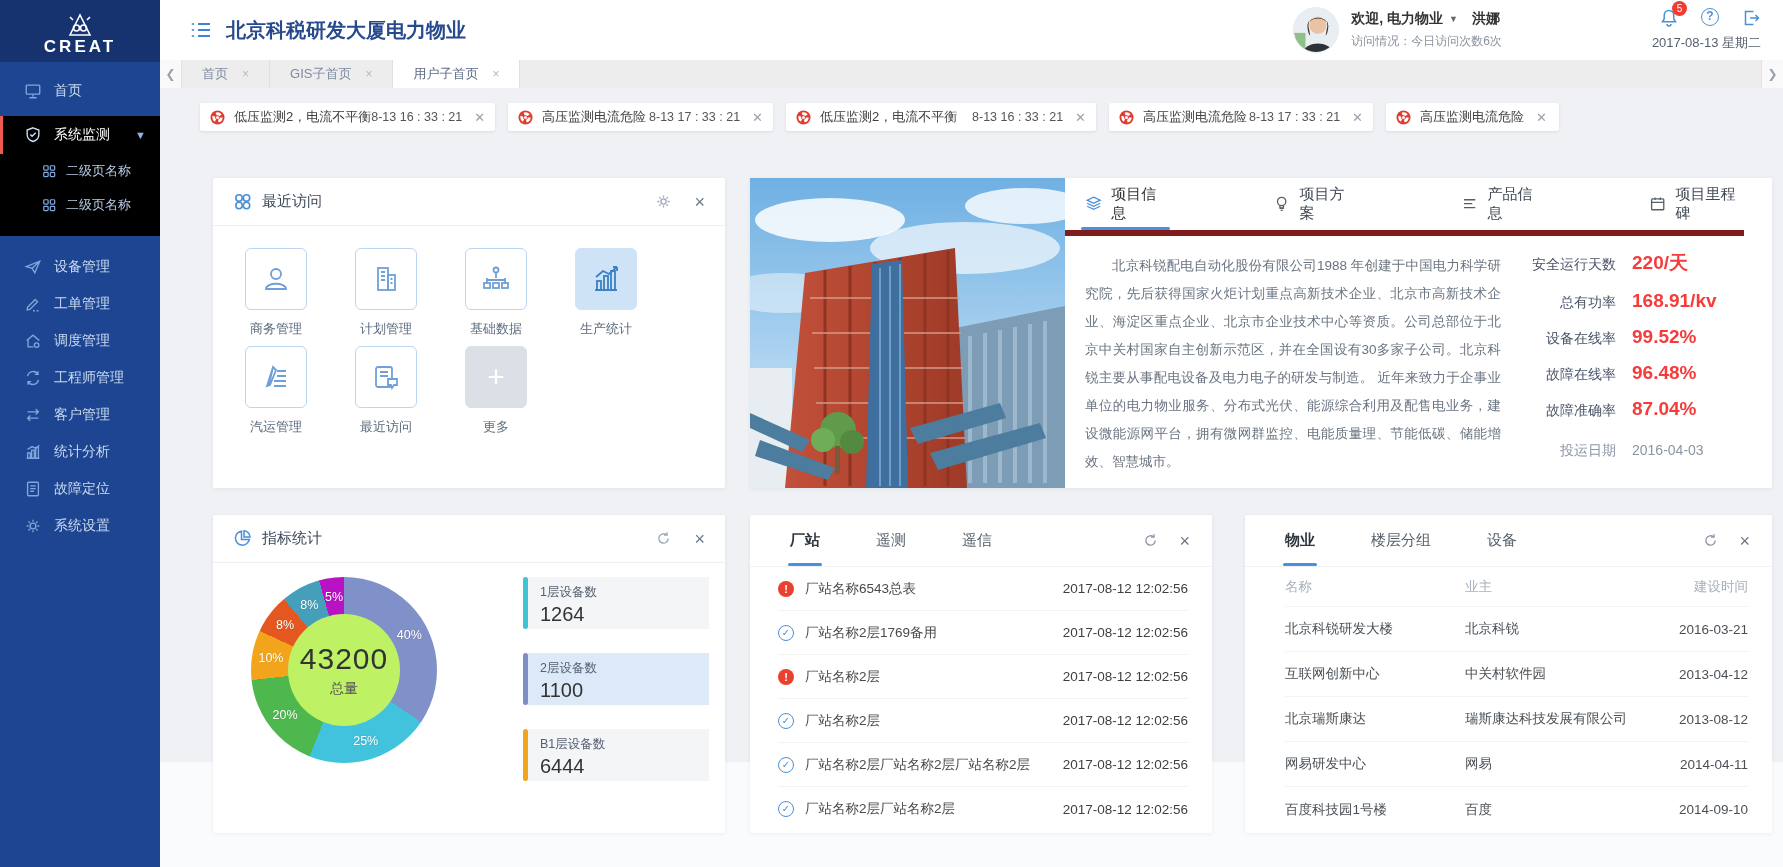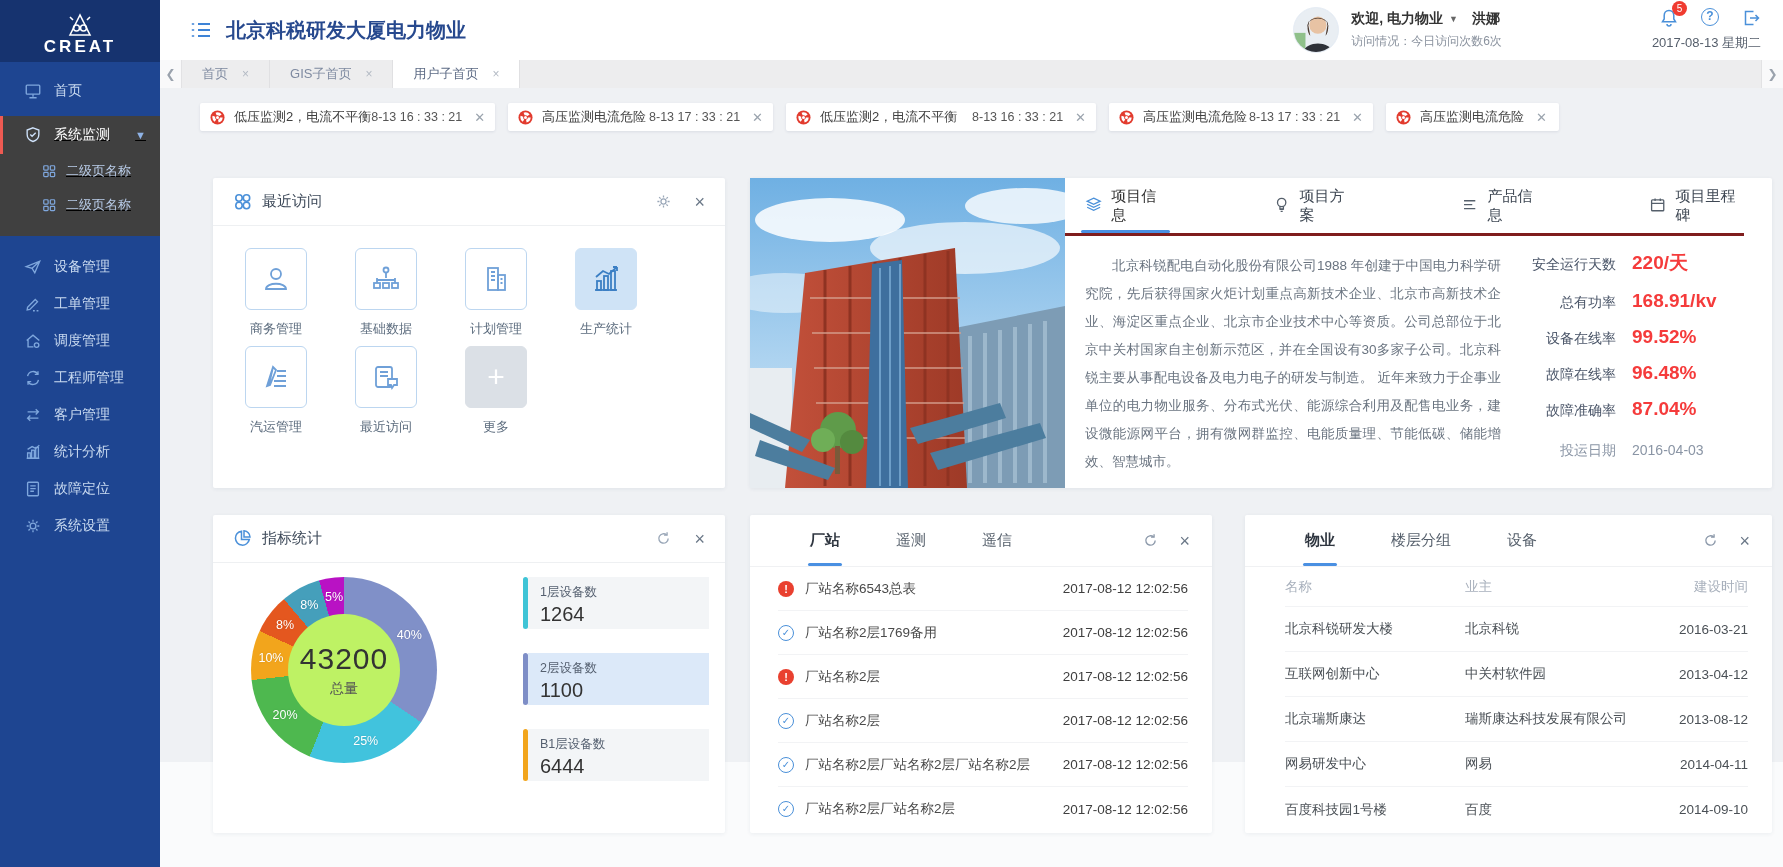--- a/index.html
+++ b/index.html
@@ -6,21 +6,21 @@
   html,body { width:1783px; height:867px; font-family:"Liberation Sans","DejaVu Sans",sans-serif; background:#eff1f4; overflow:hidden; }
   .app { position:relative; width:1783px; height:867px; }
 
   
   .sidebar { position:absolute; left:0; top:0; width:160px; height:867px; background:#1e4591; z-index:30; }
   .logo { height:62px; background:#16336f; display:flex; flex-direction:column; align-items:center; justify-content:center; padding-top:4px; }
   .logo-text { color:#fff; font-weight:700; letter-spacing:3px; font-size:17px; line-height:1; margin-top:1px; }
   .nav-item { height:38px; display:flex; align-items:center; padding-left:24px; color:#c9daf0; font-size:14px; cursor:pointer; position:relative; }
   .nav-item .ic { width:18px; height:18px; margin-right:12px; flex:none; color:#7fa7dd; }
   .nav-item.first { margin-top:10px; }
-  .nav-group { background:#404040; margin-top:6px; padding-bottom:14px;text-decoration:underline; }
+  .nav-group { background:#000000; margin-top:6px; padding-bottom:14px;text-decoration:underline; }
   .nav-item.active { color:#ffffff; }
   .nav-item.active .ic { color:#cfe2fa; }
   .nav-item.active::before { content:""; position:absolute; left:0; top:0; bottom:0; width:3px; background:#ee5a52; }
   .nav-item .chev { margin-left:auto; margin-right:14px; color:#8fb3e6; font-size:11px; }
   .sub-item { height:34px; display:flex; align-items:center; padding-left:42px; color:#b9cce8; font-size:13px; cursor:pointer; }
   .sub-item .ic { width:14px; height:14px; margin-right:10px; color:#7fa7dd; }
   .nav-list { margin-top:12px; }
   .nav-list .nav-item { height:37px; }
 
   
@@ -78,21 +78,21 @@
   .tile { width:62px; height:62px; margin:0 auto; border:1.5px solid #bcd6f0; border-radius:6px; display:flex; align-items:center; justify-content:center; color:#6fa0d8; background:#fff; }
   .tile svg { width:32px; height:32px; }
   .r-item.hl .tile { background:#cfe3f6; border-color:#cfe3f6; color:#3b7fc4; }
   .r-item.more .tile { background:#dbe0e6; border-color:#dbe0e6; color:#fff; }
   .r-label { font-size:13px; color:#5b6b7d; margin-top:10px; white-space:nowrap; }
 
   
   #project-card { left:590px; top:90px; width:1022px; height:310px; display:flex; }
   .photo { width:315px; height:100%; flex:none; overflow:hidden; }
   .p-info { flex:1; position:relative; }
-  .p-tabs { display:flex; align-items:center; gap:107px; height:58px; padding-left:20px; border-bottom:3px solid #7f1d1d; margin-right:28px; }
+  .p-tabs { display:flex; align-items:center; gap:107px; height:58px; padding-left:20px; border-bottom:6px solid #7f1d1d; margin-right:28px; }
   .ptab { display:flex; align-items:center; gap:9px; font-size:15px; color:#3f4854; cursor:pointer; position:relative; height:100%; }
   .ptab .ic { width:19px; height:19px; color:#555f6b; }
   .ptab.active { color:#333; }
   .ptab.active .ic { color:#4a90d9; }
   .ptab.active::after { content:""; position:absolute; left:-4px; right:-4px; bottom:0; height:3px; background:#4a90e2; border-radius:2px; }
   .p-para { width:416px; margin:16px 0 0 20px; font-size:13.5px; line-height:28px; color:#6a7480; text-indent:2em; text-align:justify; }
   .p-stats { position:absolute; right:28px; top:72px; width:252px; }
   .stat-row { display:flex; align-items:baseline; justify-content:flex-end; margin-bottom:14px; }
   .stat-label { width:120px; text-align:right; font-size:14px; color:#4a5568; flex:none;font-family:Liberation Serif, serif; }
   .stat-value { width:112px; text-align:left; margin-left:16px; font-size:19px; font-weight:700; color:#f53b3b; flex:none; }
@@ -110,21 +110,21 @@
   .seg-label { position:absolute; color:#fff; font-size:12.5px; transform:translate(-50%,-50%); text-shadow:0 0 2px rgba(0,0,0,.15); }
   .legend { position:absolute; left:310px; top:62px; width:186px; display:flex; flex-direction:column; gap:24px; }
   .legend-item { display:flex; height:52px; cursor:pointer; }
   .legend-bar { width:5px; border-radius:3px; flex:none; }
   .legend-box { flex:1; background:#f3f5f7; margin-left:0px; padding:7px 0 0 12px; }
   .legend-item.hl .legend-box { background:#dcE9f9; }
   .legend-label { font-size:12.5px; color:#556070; }
   .legend-value { font-size:20px; color:#333; margin-top:2px; }
 
   
-  .l-tabs { display:flex; align-items:flex-start; height:52px; padding-left:60px; gap:56px; border-bottom:1px solid #f0f1f3; position:relative; }
+  .l-tabs { display:flex; align-items:flex-start; height:52px; padding-left:40px; gap:56px; border-bottom:1px solid #f0f1f3; position:relative; }
   .ltab { font-size:15px; color:#555f6b; cursor:pointer; position:relative; height:100%; display:flex; align-items:center; }
   .ltab.active { color:#2f3640; font-weight:700; }
   .ltab.active::after { content:""; position:absolute; left:-2px; right:-2px; bottom:0; height:3px; background:#4a90e2; border-radius:2px; }
   .l-icons { position:absolute; right:22px; top:0; height:100%; display:flex; align-items:center; gap:20px; }
   .l-icons .r-ic { width:17px; height:17px; color:#8d9aab; cursor:pointer; }
   .l-icons .x-ic { font-size:18px; color:#6b7888; cursor:pointer; line-height:1; }
 
   
   #plants-card { left:590px; top:427px; width:462px; height:318px; }
   .plant-row { height:44px; display:flex; align-items:center; margin:0 24px 0 28px; border-bottom:1px solid #f2f3f5; }
@@ -449,38 +449,38 @@
             <svg viewBox="0 0 32 32" fill="none" stroke="currentColor" stroke-width="1.8">
                 <circle cx="16" cy="11" r="5"></circle>
                 <path d="M6 26 C6 19 26 19 26 26 Z"></path>
               </svg>
           </div>
           <div class="r-label">商务管理</div>
         </div>
         <div class="r-item">
           <div class="tile">
             <svg viewBox="0 0 32 32" fill="none" stroke="currentColor" stroke-width="1.8">
+                <rect x="8" y="5" width="10" height="22"></rect>
+                <rect x="18" y="12" width="7" height="15"></rect>
+                <path d="M11 9 h4 M11 13 h4 M11 17 h4 M20.5 16 h2 M20.5 20 h2"></path>
+              </svg>
+          </div>
+          <div class="r-label">计划管理</div>
+        </div>
+        <div class="r-item">
+          <div class="tile">
+            <svg viewBox="0 0 32 32" fill="none" stroke="currentColor" stroke-width="1.8">
                 <circle cx="16" cy="7" r="2.5"></circle>
                 <path d="M16 9.5 V15 M7 20 V17 H25 V20 M7 15 V17 M25 15 V17"></path>
                 <rect x="4" y="20" width="6" height="5"></rect>
                 <rect x="13" y="20" width="6" height="5"></rect>
                 <rect x="22" y="20" width="6" height="5"></rect>
               </svg>
           </div>
           <div class="r-label">基础数据</div>
-        </div>
-        <div class="r-item">
-          <div class="tile">
-            <svg viewBox="0 0 32 32" fill="none" stroke="currentColor" stroke-width="1.8">
-                <rect x="8" y="5" width="10" height="22"></rect>
-                <rect x="18" y="12" width="7" height="15"></rect>
-                <path d="M11 9 h4 M11 13 h4 M11 17 h4 M20.5 16 h2 M20.5 20 h2"></path>
-              </svg>
-          </div>
-          <div class="r-label">计划管理</div>
         </div>
         <div class="r-item hl">
           <div class="tile">
             <svg viewBox="0 0 32 32" fill="none" stroke="currentColor" stroke-width="1.8">
                 <path d="M5 27 h22"></path>
                 <rect x="7" y="18" width="4" height="9"></rect>
                 <rect x="14" y="13" width="4" height="14"></rect>
                 <rect x="21" y="8" width="4" height="19"></rect>
                 <path d="M6 14 L13 8 L19 11 L27 4 M27 4 h-4 M27 4 v4"></path>
               </svg>

